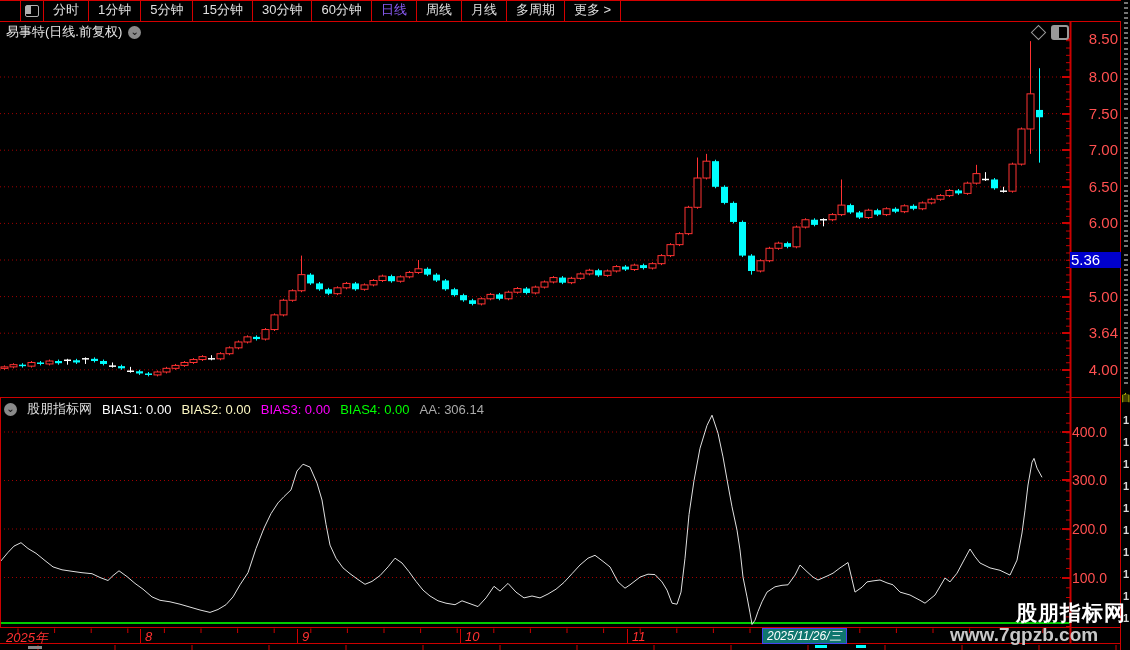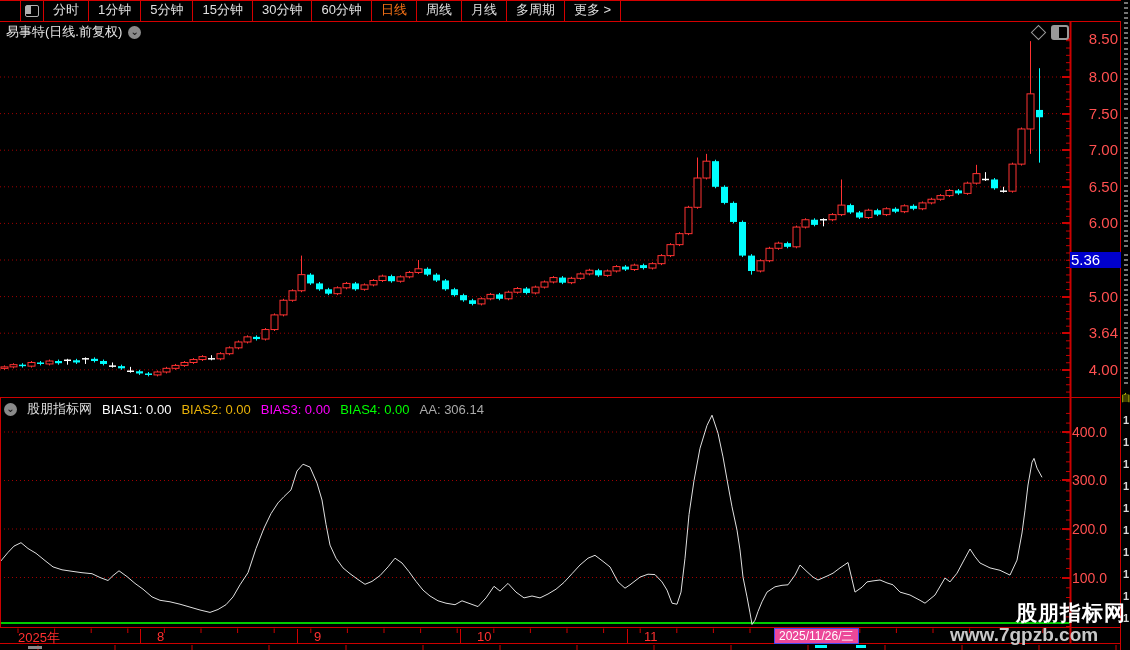--- a/index.html
+++ b/index.html
@@ -6,21 +6,21 @@
   #app{position:relative;width:1130px;height:650px;background:#000;overflow:hidden;
        font-family:"Liberation Sans","DejaVu Sans",sans-serif;}
   
   #toolbar{position:absolute;left:0;top:0;width:1120px;height:20px;
            border-top:1px solid #d40000;border-bottom:1px solid #d40000;
            display:flex;justify-content:space-between;background:#000;z-index:5;padding-left:20px;}
   .tb-group{display:flex;}
   .tb-cell{padding:0 9px;border-right:1px solid #d40000;color:#e0e0e0;font-size:13px;
            line-height:18px;white-space:nowrap;cursor:default;}
   .tb-cell.first{border-left:1px solid #d40000;}
-  .tb-cell.active{color:#f97316;}
+  .tb-cell.active{color:#8b5cf6;}
   .tb-icon-cell{width:22px;display:flex;align-items:center;justify-content:center;
                 border-left:1px solid #d40000;border-right:1px solid #d40000;}
   .win-icon{width:12px;height:10px;border:1px solid #b0b0b0;border-radius:2px;position:relative;}
   .win-icon::after{content:"";position:absolute;left:0;top:0;width:5px;height:8px;background:#b0b0b0;}
   
   #symbol-row{position:absolute;left:6px;top:23px;display:flex;align-items:center;gap:6px;z-index:4;}
   #symbol-title{color:#e8e8e8;font-size:13px;}
   .circle-chevron{width:13px;height:13px;border-radius:50%;background:#8a8a8a;color:#1a1a1a;
                   font-size:10px;line-height:12px;text-align:center;font-weight:bold;}
   
@@ -35,24 +35,24 @@
                font-size:15px;height:16px;line-height:16px;z-index:3;}
   .ind-label{position:absolute;left:1072px;width:46px;color:#ff5050;
              font-size:14px;height:16px;line-height:16px;z-index:3;}
   #price-tag{position:absolute;left:1070px;top:252px;width:50px;height:16px;background:#0000cc;
              color:#fff;font-size:15px;line-height:16px;padding-left:1px;z-index:3;}
   
   #ind-header{position:absolute;left:4px;top:400px;display:flex;align-items:center;gap:10px;
               font-size:13px;z-index:4;white-space:nowrap;}
   .ind-field{white-space:nowrap;}
   
-  #date-row{position:absolute;left:12px;top:628px;width:1008px;height:15px;z-index:3;}
+  #date-row{position:absolute;left:0;top:628px;width:1008px;height:15px;z-index:3;font-style:italic;}
   #year-label{position:absolute;left:6px;top:1px;color:#ff3030;font-size:13px;}
   .month-label{position:absolute;top:1px;color:#ff3030;font-size:13px;}
-  #date-tag{position:absolute;left:762px;top:0px;height:14px;background:#ec4899;color:#fff;
+  #date-tag{position:absolute;left:762px;top:0px;height:14px;background:#0f766e;color:#fff;
             font-size:12px;line-height:14px;padding:0 4px;border:1px solid #4444ee;}
   
   #wm1{position:absolute;left:1016px;top:599px;color:#fff;font-size:21px;font-weight:bold;
        letter-spacing:1px;z-index:9;}
   #wm2{position:absolute;left:950px;top:624px;color:#c8c8c8;font-size:19px;font-weight:bold;z-index:9;}
   
   #sidebar{position:absolute;left:1121px;top:0;width:9px;height:650px;background:#000;z-index:6;}
   .side-dash{position:absolute;left:3px;width:4px;opacity:.75;
              background:repeating-linear-gradient(180deg,#9a9a9a 0 2px,transparent 2px 5px);}
   #side-tab-char{position:absolute;left:0px;top:391px;color:#dddd00;font-size:10px;z-index:7;}
@@ -500,21 +500,21 @@
       <div class="price-label" style="top: 289px;">5.00</div>
       <div class="price-label" style="top: 325px;">3.64</div>
       <div class="price-label" style="top: 362px;">4.00</div>
     </div>
   <div id="price-tag" style="top: 252px;">5.36</div>
 
   <div id="ind-header">
     <span class="circle-chevron">⌄</span>
     <span style="color:#dddddd">股朋指标网</span>
   <span class="ind-field" style="color: rgb(255, 255, 255);">BIAS1: 0.00</span>
-      <span class="ind-field" style="color: #eab308;">BIAS2: 0.00</span>
+      <span class="ind-field" style="color: #fef9c3;">BIAS2: 0.00</span>
       <span class="ind-field" style="color: rgb(255, 0, 255);">BIAS3: 0.00</span>
       <span class="ind-field" style="color: rgb(0, 255, 0);">BIAS4: 0.00</span>
       <span class="ind-field" style="color: rgb(170, 170, 170);">AA: 306.14</span>
     </div>
   <div id="ind-labels">
       <div class="ind-label" style="top: 424px;">400.0</div>
       <div class="ind-label" style="top: 472px;">300.0</div>
       <div class="ind-label" style="top: 521px;">200.0</div>
       <div class="ind-label" style="top: 570px;">100.0</div>
     </div>

